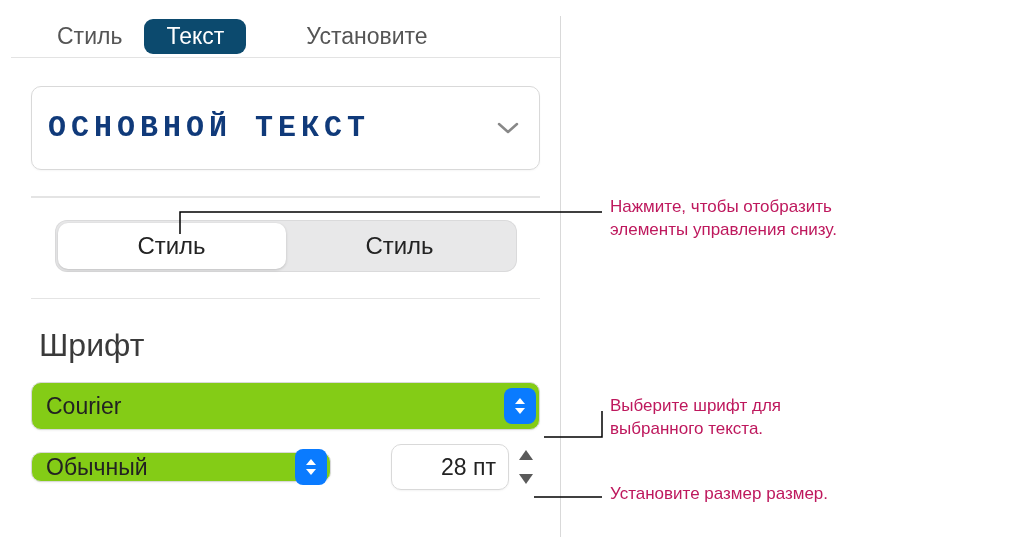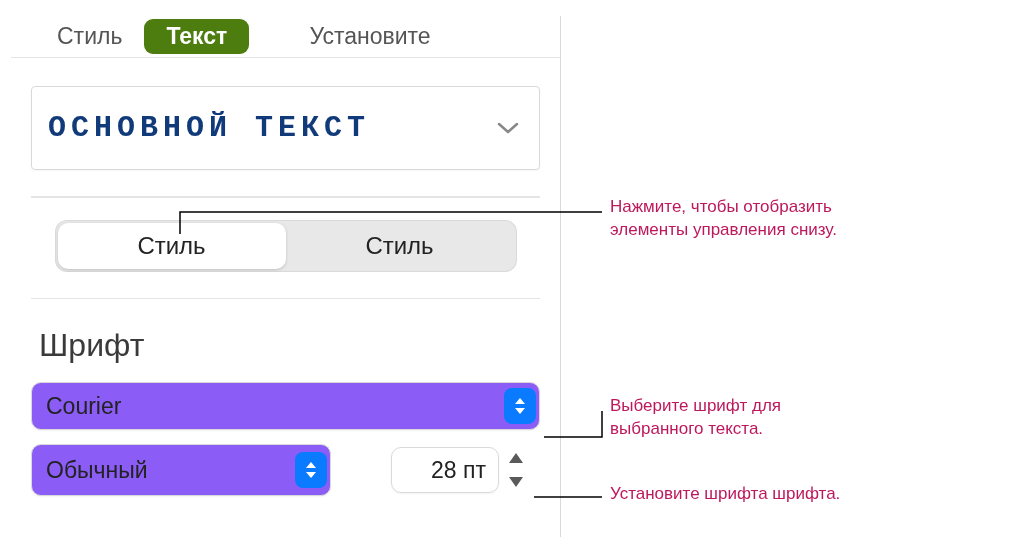--- a/index.html
+++ b/index.html
@@ -29,30 +29,30 @@
       gap: 0;
     }
     .top-tab {
       font-size: 23px;
       color: #555;
       padding: 4px 22px;
       border-radius: 9px;
       cursor: pointer;
     }
     .top-tab.active {
-      background: #4d7c0f;
+      background: #0c4a6e;
       color: #fff;
-      font-weight: 700;
+      font-weight: 400;
     }
     .top-tab.spaced { margin-left: 38px; }
     .paragraph-style {
       margin: 28px 20px 0 20px;
       height: 84px;
       border: 1.5px solid #d9d9d9;
-      border-radius: 4px;
+      border-radius: 10px;
       box-shadow: 0 1px 2px rgba(0,0,0,0.04);
       display: flex;
       align-items: center;
       justify-content: space-between;
       padding: 0 20px 0 16px;
       cursor: pointer;
       gap: 18px;
     }
     .paragraph-style .label {
       font-family: "Courier New", Courier, monospace;
@@ -102,21 +102,21 @@
     }
     .section-label {
       font-size: 32px;
       color: #3a3a3a;
       margin: 28px 0 0 28px;
       font-weight: 500;
     }
     .dropdown {
       margin: 18px 20px 0 20px;
       height: 48px;
-      background: #8b5cf6;
+      background: #84cc16;
       border: 1.5px solid #d9d9d9;
       border-radius: 10px;
       box-shadow: 0 1px 2px rgba(0,0,0,0.05);
       display: flex;
       align-items: center;
       justify-content: space-between;
       padding-left: 14px;
       padding-right: 3px;
       cursor: pointer;
     }
@@ -144,29 +144,29 @@
     .dd-handle .down { border-top: 6px solid #fff; }
     .row2 {
       display: flex;
       margin: 14px 20px 0 20px;
       gap: 60px;
       align-items: center;
     }
     .dropdown.small {
       margin: 0;
       width: 300px;
-      height: 52px;
+      height: 30px;
     }
     .size-group {
       display: flex;
       align-items: center;
       gap: 6px;
     }
     .size-field {
-      width: 108px;
+      width: 118px;
       height: 46px;
       border: 1.5px solid #d9d9d9;
       border-radius: 10px;
       display: flex;
       align-items: center;
       justify-content: flex-end;
       padding-right: 12px;
       font-size: 23px;
       color: #222;
       box-shadow: 0 1px 2px rgba(0,0,0,0.05);
@@ -264,13 +264,13 @@
 
   <path d="M 180 234 L 180 212 L 602 212" stroke="#000" stroke-width="1.5" fill="none"></path>
 
   <path d="M 544 437 L 602 437 L 602 411" stroke="#000" stroke-width="1.5" fill="none"></path>
 
   <path d="M 534 497 L 602 497" stroke="#000" stroke-width="1.5" fill="none"></path>
 </svg>
 
 <div class="callout-text" style="left:610px; top:196px;">Нажмите, чтобы отобразить<br>элементы управления снизу.</div>
 <div class="callout-text" style="left:610px; top:395px;">Выберите шрифт для<br>выбранного текста.</div>
-<div class="callout-text" style="left:610px; top:483px;">Установите шрифта шрифта.</div>
+<div class="callout-text" style="left:610px; top:483px;">Установите размер размер.</div>
 
 </body></html>

